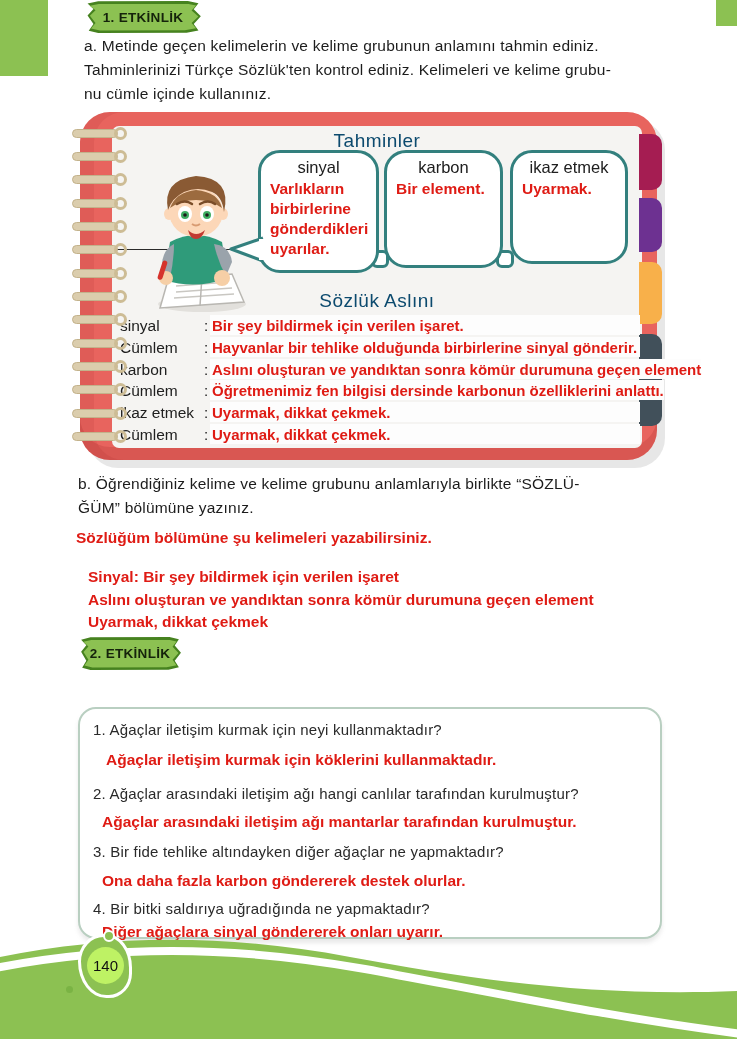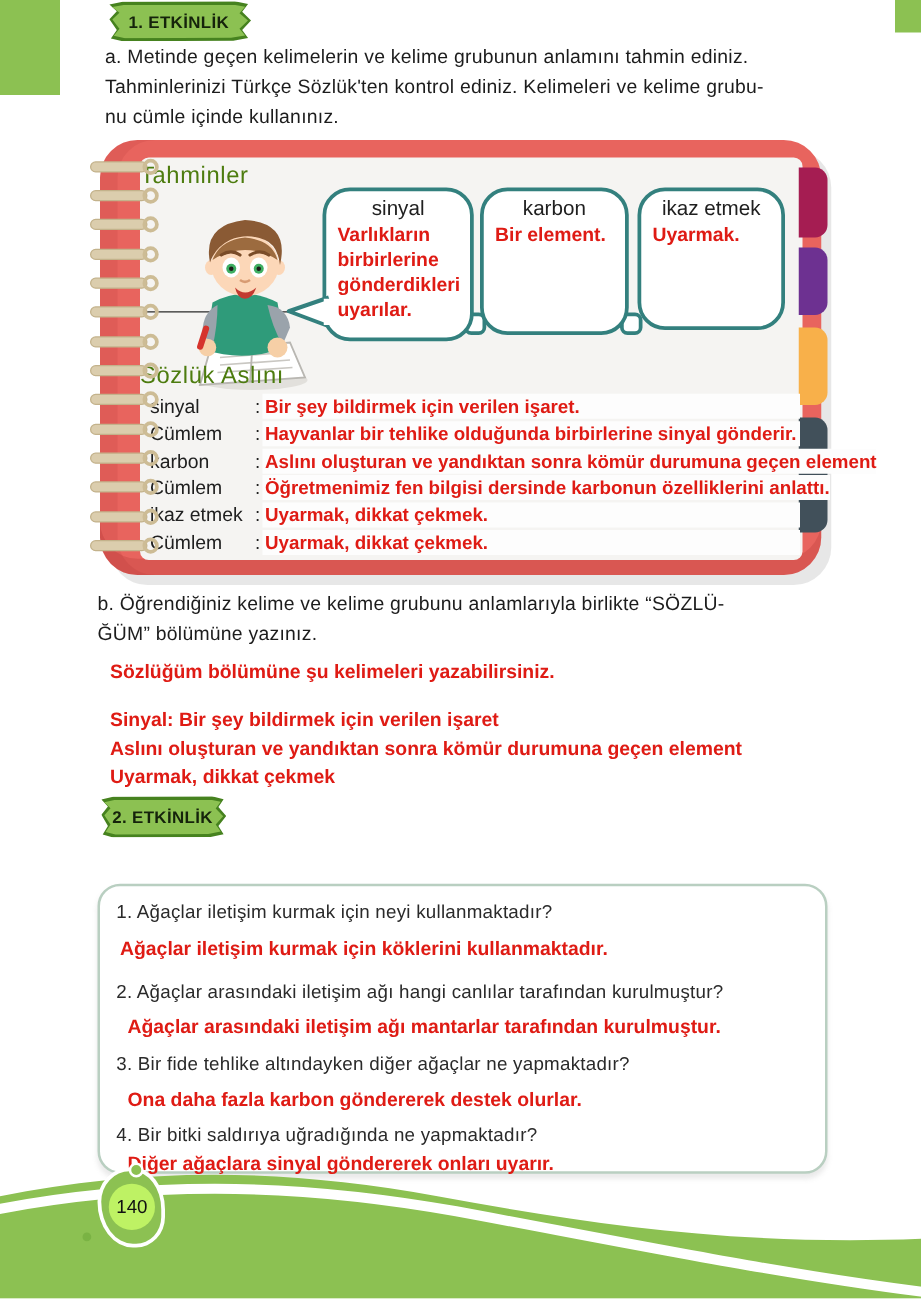--- a/index.html
+++ b/index.html
@@ -34,21 +34,21 @@
   .nb-tab { position:absolute; width:23px; border-radius:0 10px 10px 0; }
   .tab1 { left:639px; top:134px; height:56px; background:#a51d52; }
   .tab2 { left:639px; top:198px; height:54px; background:#6d3191; }
   .tab3 { left:639px; top:262px; height:62px; background:#f8b04a; }
   .tab4 { left:639px; top:334px; height:92px; background:#41505a; }
 
   .ring { position:absolute; left:72px; width:58px; height:16px; z-index:6; }
   .ring .bar { position:absolute; left:0; top:3px; width:46px; height:9px; background:#dbcdad; border:1px solid #c3b28b; border-radius:5px; }
   .ring .hook{ position:absolute; left:42px; top:1px; width:13px; height:13px; border:3.5px solid #cdbc95; border-radius:50%; background:transparent; }
 
-  .nb-title { position:absolute; left:112px; width:530px; font-size:19px; color:#4d7c0f; letter-spacing:.5px; z-index:3; }
+  .nb-title { position:absolute; left:112px; width:530px; text-align:center; font-size:19px; color:#0c4a6e; letter-spacing:.5px; z-index:3; }
 
   .bubble { position:absolute; background:#ffffff; border:3.5px solid #33807e; border-radius:22px; padding:5px 9px 0 9px; z-index:4; }
   .bubble .word { text-align:center; font-size:16.5px; color:#202020; margin-bottom:2px; }
   .bubble .guess{ font-size:15.5px; line-height:20px; }
   .bubble-tail { position:absolute; z-index:5; }
   .bubble-join { position:absolute; width:18px; height:18px; background:#fff; border:3px solid #33807e; border-radius:6px; z-index:3; }
   .boy-line { position:absolute; left:112px; top:249px; width:122px; border-top:1.6px solid #2a2a2a; z-index:1; }
   .boy { position:absolute; left:140px; top:162px; width:112px; height:152px; z-index:2; }
 
   .dict { position:absolute; left:120px; top:316px; width:520px; z-index:4; }
@@ -243,35 +243,35 @@
     </div>
     <div class="dict-row">
       <span class="lbl">Cümlem</span>
       <span class="col">:</span>
       <span class="valwrap"><span class="val red">Uyarmak, dikkat çekmek.</span></span>
     </div>
   </div>
 
   <div class="para" style="left:78px; top:472px;">b. Öğrendiğiniz kelime ve kelime grubunu anlamlarıyla birlikte “SÖZLÜ-
 ĞÜM” bölümüne yazınız.</div>
-  <div class="red-block red" style="left:88px; top:527px;text-align:right;">Sözlüğüm bölümüne şu kelimeleri yazabilirsiniz.</div>
+  <div class="red-block red" style="left:76px; top:527px;text-align:right;">Sözlüğüm bölümüne şu kelimeleri yazabilirsiniz.</div>
   <div class="red-block red" style="left:88px; top:566px;">Sinyal: Bir şey bildirmek için verilen işaret
 Aslını oluşturan ve yandıktan sonra kömür durumuna geçen element
 Uyarmak, dikkat çekmek</div>
 
   <div class="ribbon" style="left:78px; top:637px; width:104px; height:33px;text-decoration:underline;">
     <div class="rb-out"></div>
     <div class="rb-in"></div>
     <div class="rb-label">2. ETKİNLİK</div>
   </div>
 
 
   <div class="qbox">
     <div class="qline" style="left:13px; top:12px;">1. Ağaçlar iletişim kurmak için neyi kullanmaktadır?</div>
-    <div class="aline red" style="left:16px; top:42px;">Ağaçlar iletişim kurmak için köklerini kullanmaktadır.</div>
+    <div class="aline red" style="left:26px; top:42px;">Ağaçlar iletişim kurmak için köklerini kullanmaktadır.</div>
     <div class="qline" style="left:13px; top:76px;text-align:right;">2. Ağaçlar arasındaki iletişim ağı hangi canlılar tarafından kurulmuştur?</div>
     <div class="aline red" style="left:22px; top:104px;">Ağaçlar arasındaki iletişim ağı mantarlar tarafından kurulmuştur.</div>
     <div class="qline" style="left:13px; top:134px;">3. Bir fide tehlike altındayken diğer ağaçlar ne yapmaktadır?</div>
     <div class="aline red" style="left:22px; top:163px;">Ona daha fazla karbon göndererek destek olurlar.</div>
     <div class="qline" style="left:13px; top:191px;">4. Bir bitki saldırıya uğradığında ne yapmaktadır?</div>
     <div class="aline red" style="left:22px; top:214px;">Diğer ağaçlara sinyal göndererek onları uyarır.</div>
   </div>
 
   <svg class="footer-svg" viewBox="0 0 737 100" preserveAspectRatio="none">
     <path d="M0,18 C110,-4 220,-6 350,18 C470,40 590,58 737,52 L737,100 L0,100 Z" fill="#8cc152"></path>

